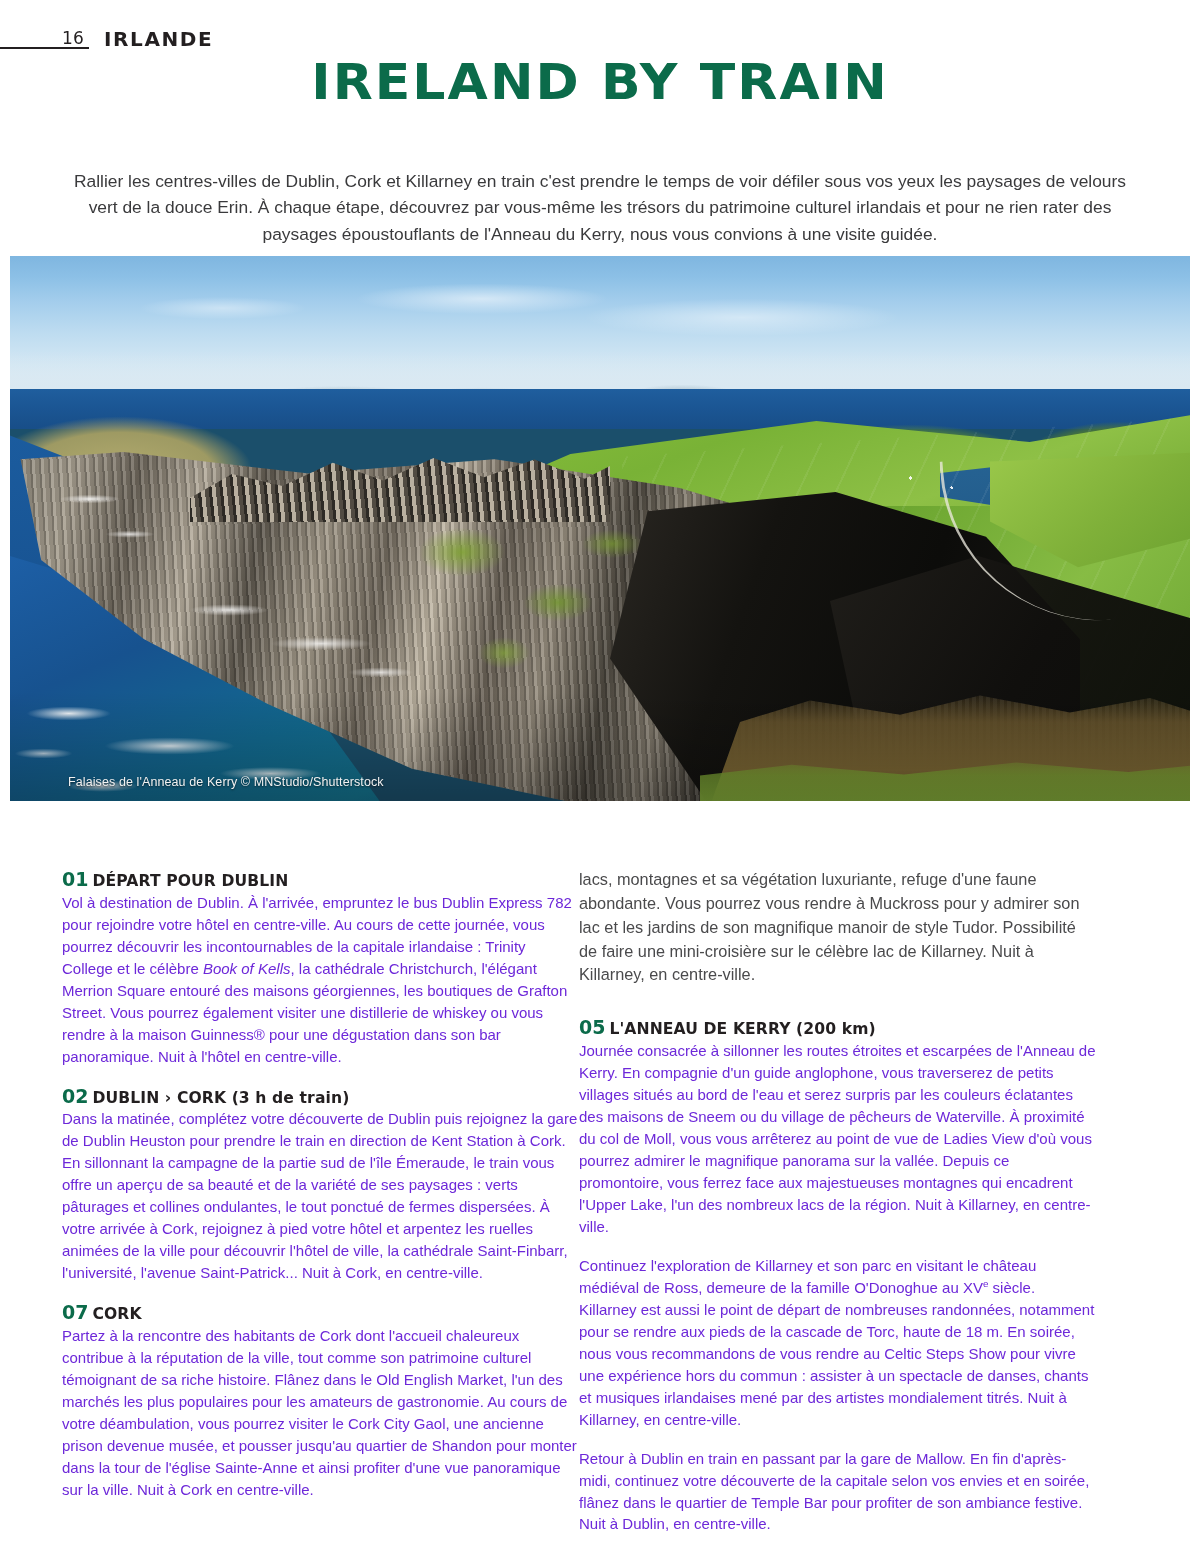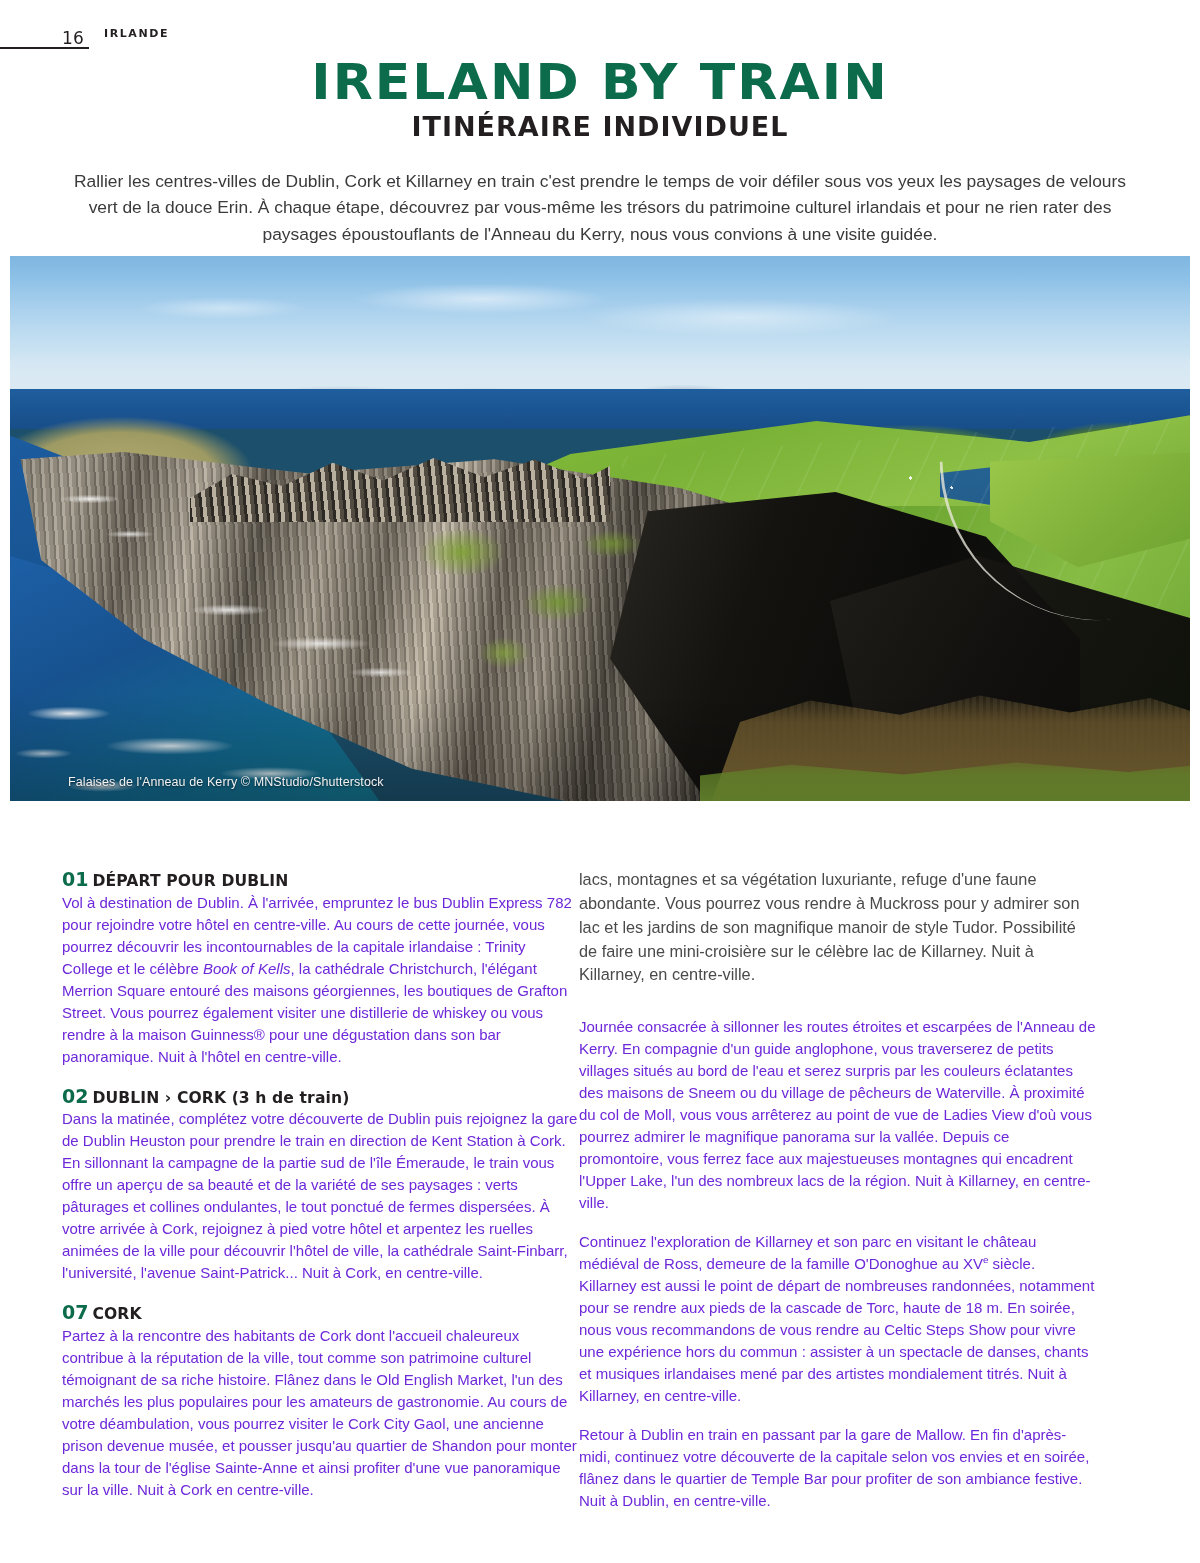--- a/index.html
+++ b/index.html
@@ -38,21 +38,21 @@
     top: 4px;
     font-size: 17px;
     color: #231f20;
     letter-spacing: 0.2px;
     font-family: "DejaVu Sans", sans-serif;
   }
   .runhead-label {
     position: absolute;
     left: 104px;
     top: 3px;
-    font-size: 11px;
+    font-size: 20px;
     font-weight: bold;
     color: #231f20;
     letter-spacing: 1.6px;
     font-family: "DejaVu Sans", sans-serif;
   }
 
   
   .title-block {
     position: absolute;
     top: 56px;
@@ -374,21 +374,20 @@
 <div class="page">
 
   <div class="runhead">
     <div class="runhead-rule"></div>
     <div class="folio">16</div>
     <div class="runhead-label">IRLANDE</div>
   </div>
 
   <div class="title-block">
     <div class="main-title">IRELAND BY TRAIN</div>
-    <div class="sub-title">ITINÉRAIRE INDIVIDUEL</div>
   </div>
 
   <div class="intro">Rallier les centres-villes de Dublin, Cork et Killarney en train c'est prendre le temps de voir défiler sous vos yeux les paysages de velours vert de la douce Erin. À chaque étape, découvrez par vous-même les trésors du patrimoine culturel irlandais et pour ne rien rater des paysages époustouflants de l'Anneau du Kerry, nous vous convions à une visite guidée.</div>
 
   <div class="photo">
     <div class="ph-layer sky"></div>
     <div class="ph-layer cloudband"></div>
     <div class="ph-layer haze"></div>
     <div class="ph-layer farhills"></div>
     <div class="ph-layer sea-far"></div>
@@ -445,20 +444,23 @@
         <div class="step-body">Partez à la rencontre des habitants de Cork dont l'accueil chaleureux contribue à la réputation de la ville, tout comme son patrimoine culturel témoignant de sa riche histoire. Flânez dans le Old English Market, l'un des marchés les plus populaires pour les amateurs de gastronomie. Au cours de votre déambulation, vous pourrez visiter le Cork City Gaol, une ancienne prison devenue musée, et pousser jusqu'au quartier de Shandon pour monter dans la tour de l'église Sainte-Anne et ainsi profiter d'une vue panoramique sur la ville. Nuit à Cork en centre-ville.</div>
       </div>
 
     </div>
 
     <div class="col">
 
       <div class="cont-body">lacs, montagnes et sa végétation luxuriante, refuge d'une faune abondante. Vous pourrez vous rendre à Muckross pour y admirer son lac et les jardins de son magnifique manoir de style Tudor. Possibilité de faire une mini-croisière sur le célèbre lac de Killarney. Nuit à Killarney, en centre-ville.</div>
 
       <div class="step">
+        <div class="step-head">
+          <span class="step-num">05</span><span class="step-title">L'ANNEAU DE KERRY (200 km)</span>
+        </div>
         <div class="step-body">Journée consacrée à sillonner les routes étroites et escarpées de l'Anneau de Kerry. En compagnie d'un guide anglophone, vous traverserez de petits villages situés au bord de l'eau et serez surpris par les couleurs éclatantes des maisons de Sneem ou du village de pêcheurs de Waterville. À proximité du col de Moll, vous vous arrêterez au point de vue de Ladies View d'où vous pourrez admirer le magnifique panorama sur la vallée. Depuis ce promontoire, vous ferrez face aux majestueuses montagnes qui encadrent l'Upper Lake, l'un des nombreux lacs de la région. Nuit à Killarney, en centre-ville.</div>
       </div>
 
       <div class="step">
         <div class="step-body"><span>Continuez l'exploration de Killarney et son parc en visitant le château médiéval de Ross, demeure de la famille O'Donoghue au XV</span><sup>e</sup><span> siècle. Killarney est aussi le point de départ de nombreuses randonnées, notamment pour se rendre aux pieds de la cascade de Torc, haute de 18 m. En soirée, nous vous recommandons de vous rendre au Celtic Steps Show pour vivre une expérience hors du commun : assister à un spectacle de danses, chants et musiques irlandaises mené par des artistes mondialement titrés. Nuit à Killarney, en centre-ville.</span></div>
       </div>
 
       <div class="step">
         <div class="step-body">Retour à Dublin en train en passant par la gare de Mallow. En fin d'après-midi, continuez votre découverte de la capitale selon vos envies et en soirée, flânez dans le quartier de Temple Bar pour profiter de son ambiance festive. Nuit à Dublin, en centre-ville.</div>
       </div>

